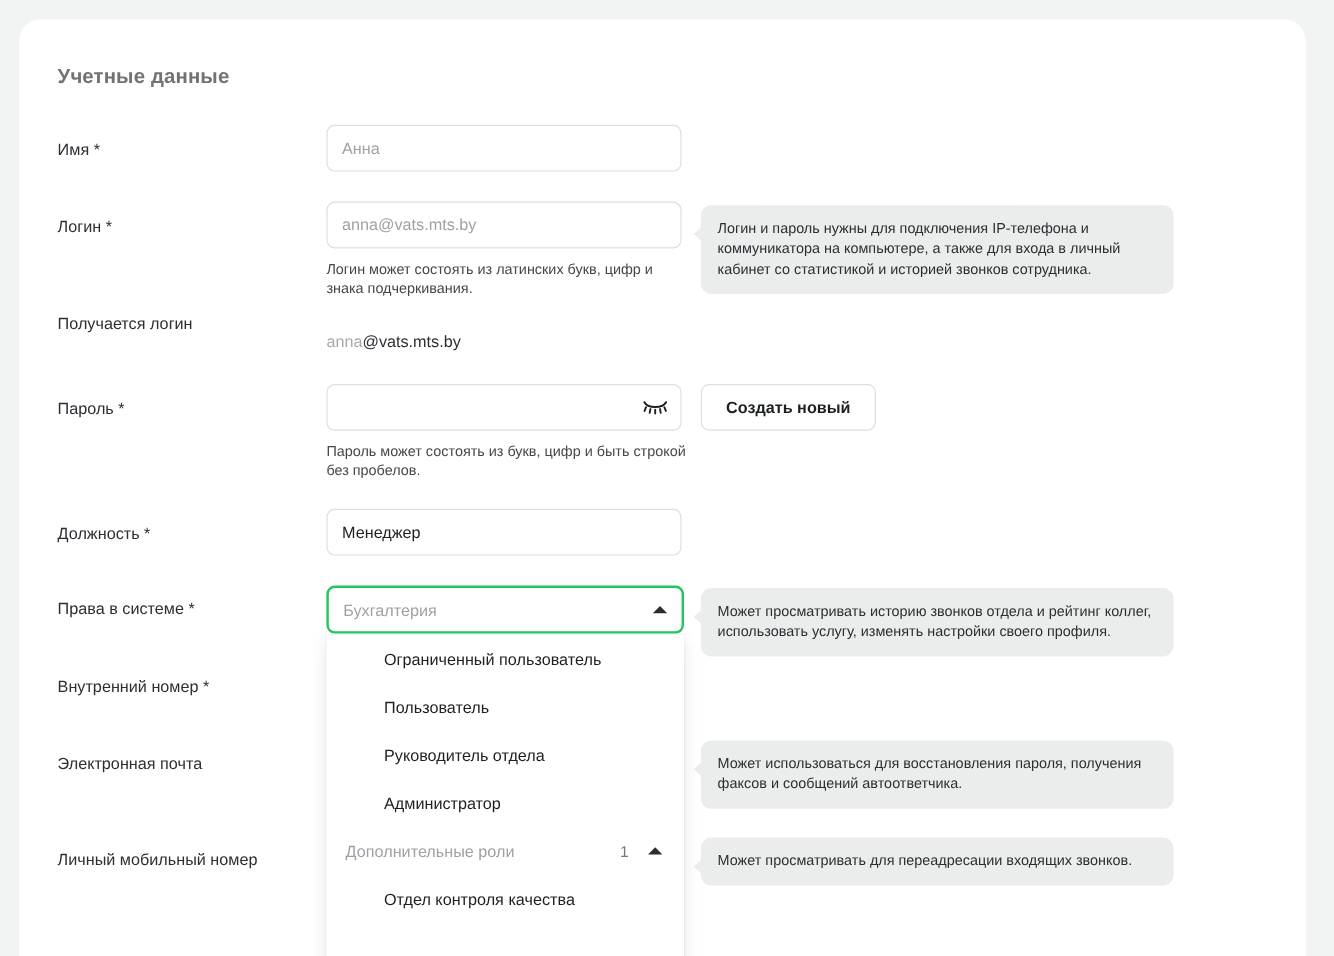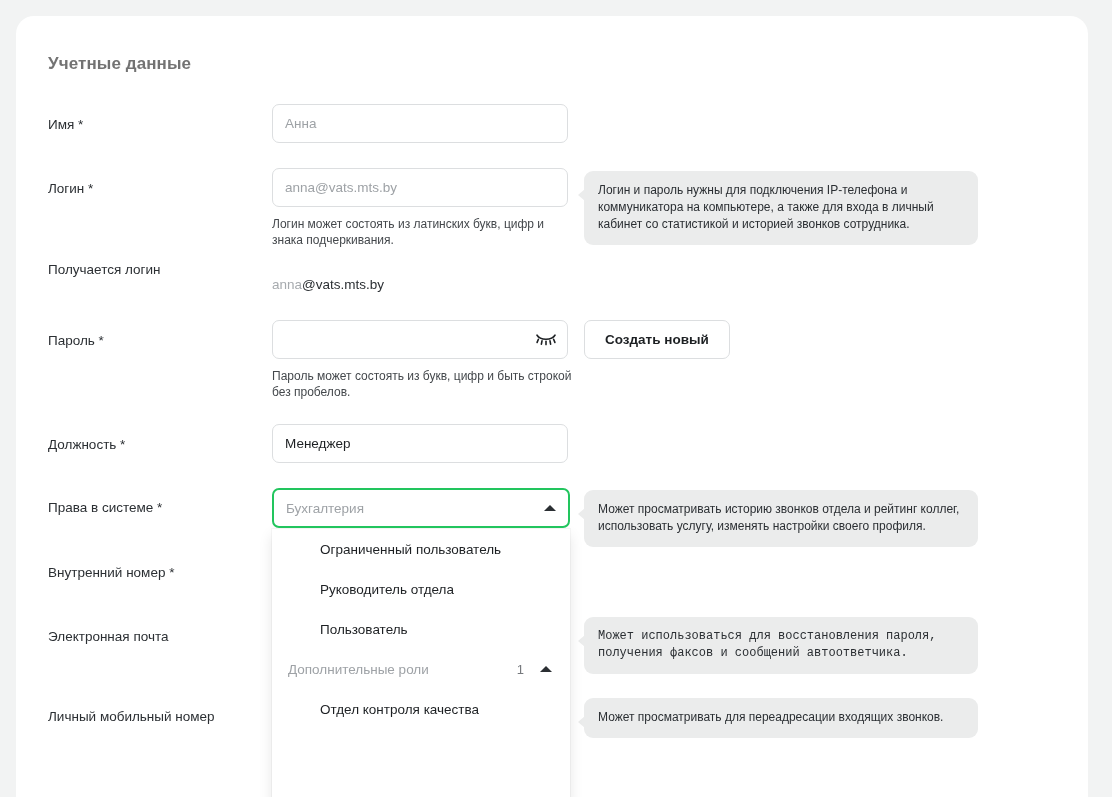--- a/index.html
+++ b/index.html
@@ -255,33 +255,34 @@
     <div class="f-label" style="top:484px">Права в системе *</div>
     <div class="select-box">
       <span>Бухгалтерия</span>
       <span class="caret"></span>
     </div>
     <div class="tip" style="left:568px; top:474px; width:394px;">Может просматривать историю звонков отдела и рейтинг коллег, использовать услугу, изменять настройки своего профиля.</div>
 
     <div class="dd-panel">
 
       <div class="dd-item">Ограниченный пользователь</div>
+      <div class="dd-item">Пользователь</div>
       <div class="dd-item">Руководитель отдела</div>
-      <div class="dd-item">Пользователь</div>
+      <div class="dd-item">Администратор</div>
 
       <div class="dd-group">
         <span>Дополнительные роли</span>
         <span class="g-count">1</span>
         <span class="g-caret"></span>
       </div>
       <div class="dd-item">Отдел контроля качества</div>
     </div>
 
     <div class="f-label" style="top:549px">Внутренний номер *</div>
 
     <div class="f-label" style="top:613px">Электронная почта</div>
-    <div class="tip" style="left:568px; top:601px; width:394px;font-family:Liberation Mono, monospace;">Может использоваться для восстановления пароля, получения факсов и сообщений автоответчика.</div>
+    <div class="tip" style="left:568px; top:601px; width:394px;">Может использоваться для восстановления пароля, получения факсов и сообщений автоответчика.</div>
 
     <div class="f-label" style="top:693px">Личный мобильный номер</div>
     <div class="tip" style="left:568px; top:682px; width:394px;">Может просматривать для переадресации входящих звонков.</div>
 
   </div>
 </div>
 
 </body></html>

